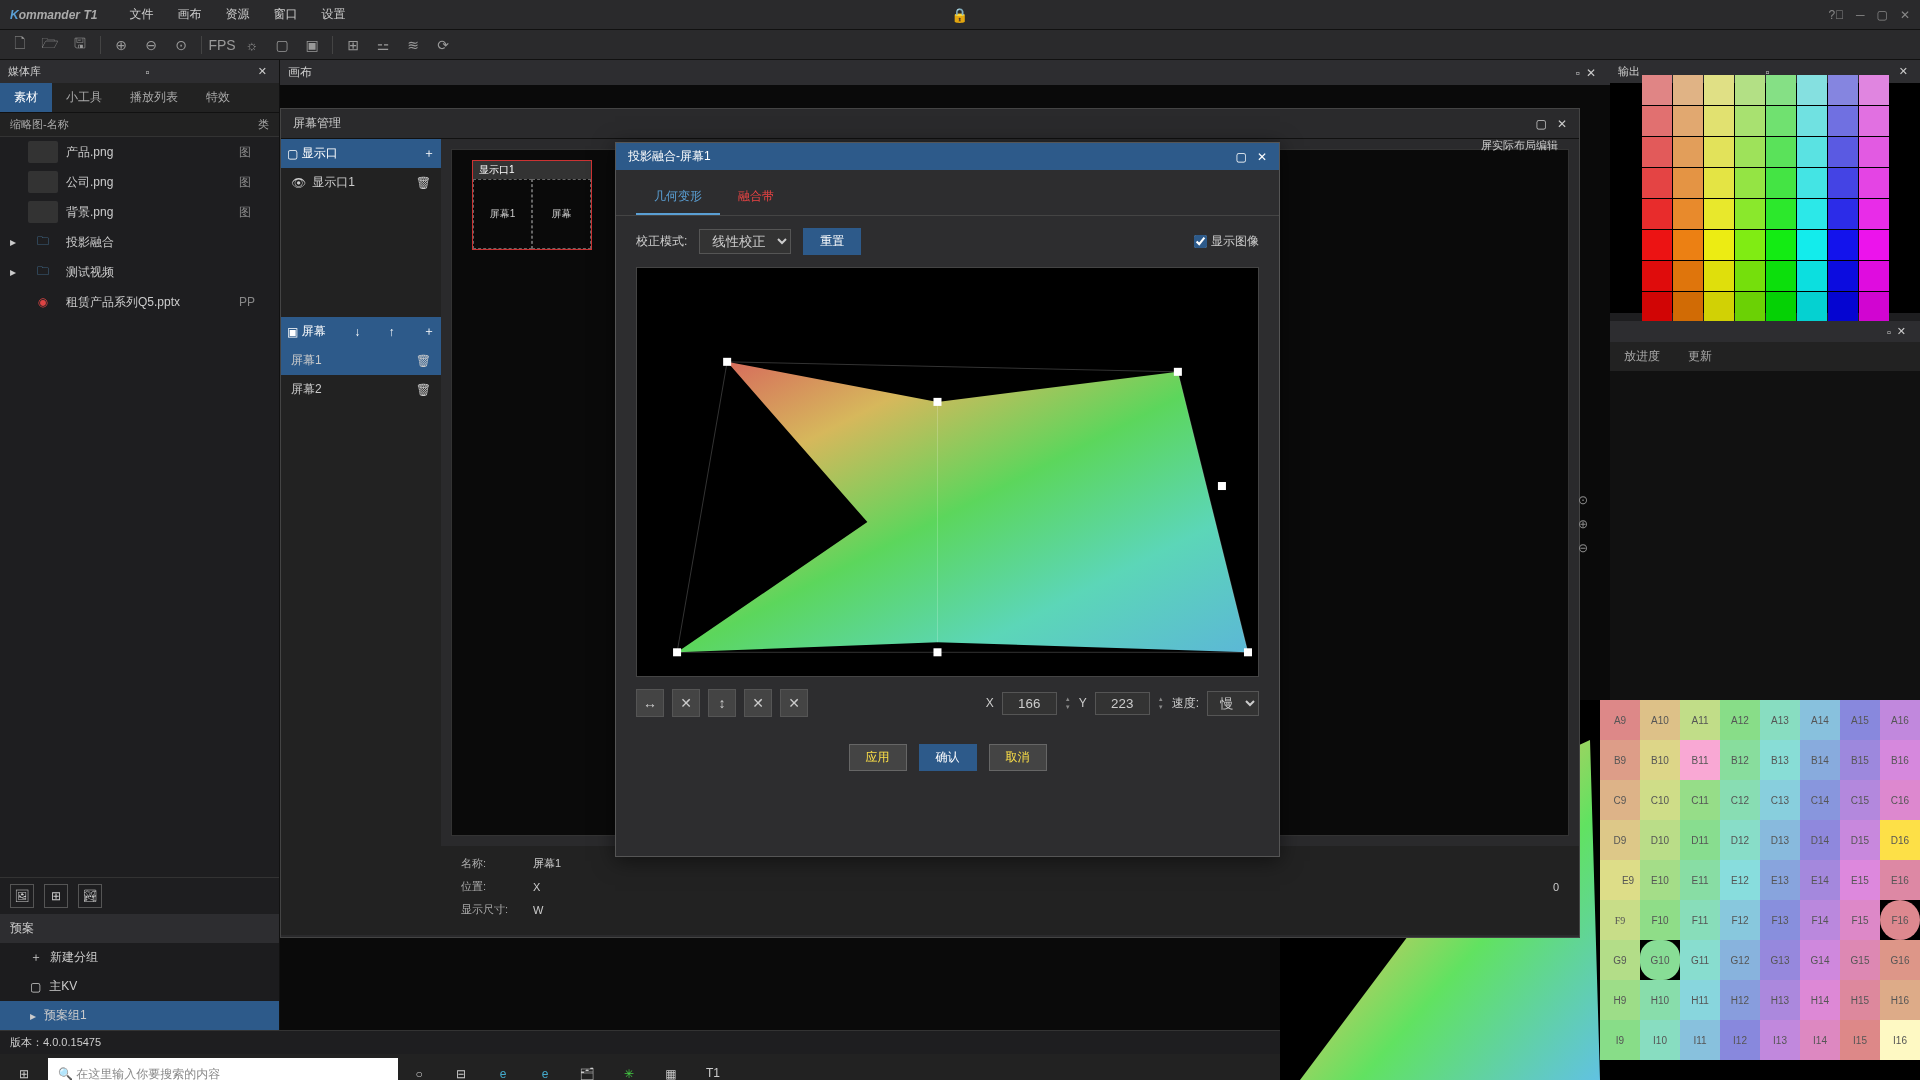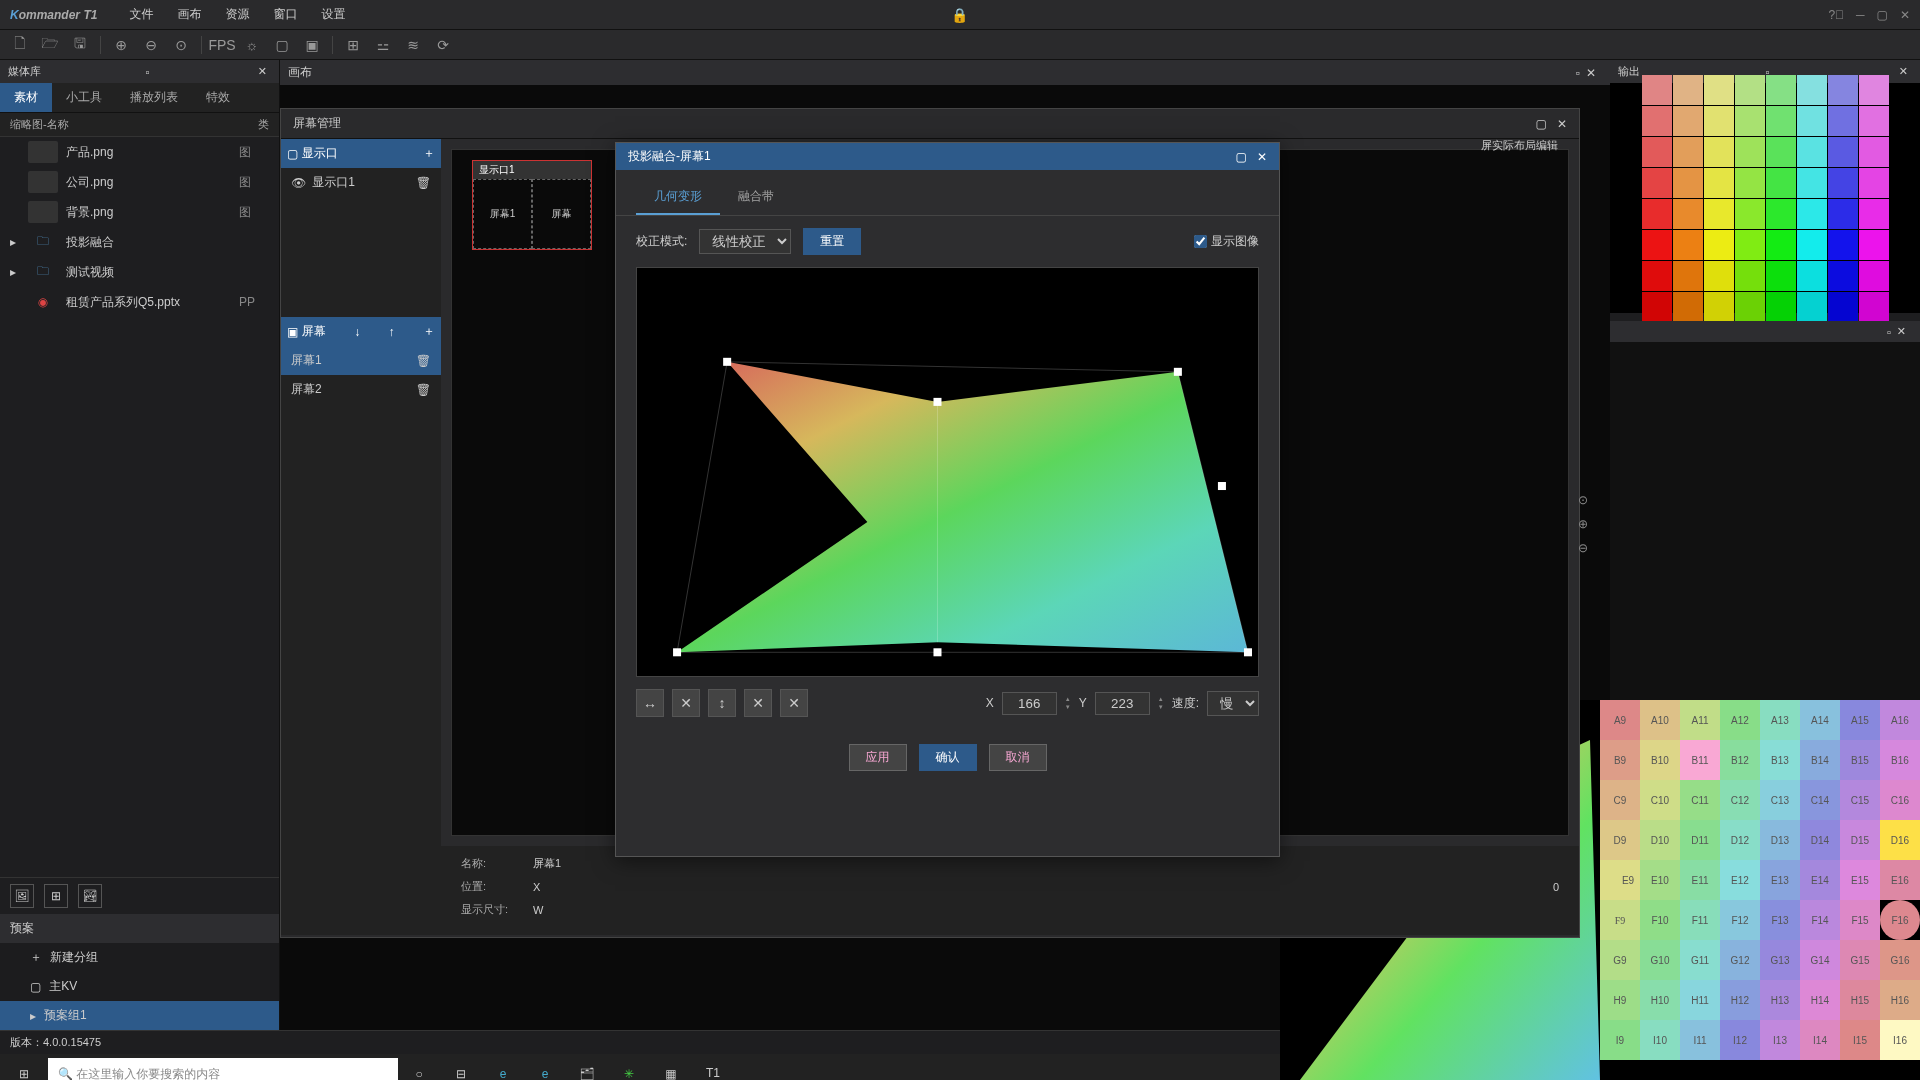--- a/index.html
+++ b/index.html
@@ -61,25 +61,25 @@
 .display-box .title { background: #333; padding: 2px 6px; font-size: 10px; color: #fff; }
 .display-box .cell { position: absolute; width: 50%; height: calc(100% - 18px); top: 18px; border: 1px dashed #666; display: flex; align-items: center; justify-content: center; font-size: 10px; }
 .screen-props { padding: 10px 20px; background: #222; }
 .prop-row { display: flex; align-items: center; gap: 12px; margin-bottom: 8px; font-size: 11px; }
 .prop-row label { color: #aaa; width: 60px; }
 
 .dialog-proj { position: absolute; left: 615px; top: 142px; width: 665px; height: 715px; background: #2d2d2f; border: 1px solid #555; z-index: 20; box-shadow: 0 4px 20px rgba(0,0,0,0.5); }
 .proj-title { background: #2d5a8a; color: #fff; padding: 5px 12px; display: flex; align-items: center; }
 .proj-title .ctrls { margin-left: auto; display: flex; gap: 10px; }
 .proj-tabs { display: flex; padding: 10px 20px 0; gap: 0; border-bottom: 1px solid #444; }
-.proj-tab { padding: 8px 18px; cursor: pointer; color: #a3a3a3; }
+.proj-tab { padding: 8px 18px; cursor: pointer; color: #ef4444; }
 .proj-tab.active { color: #5a9fd4; border-bottom: 2px solid #5a9fd4; }
 .proj-ctrls { padding: 12px 20px; display: flex; align-items: center; gap: 12px; }
 .proj-select { background: #333; border: 1px solid #555; color: #ccc; padding: 3px 8px; }
-.btn { padding: 4px 16px; background: #444; color: #f9a8d4; border: 1px solid #666; cursor: pointer; font-size: 12px; }
+.btn { padding: 4px 16px; background: #444; color: #fde047; border: 1px solid #666; cursor: pointer; font-size: 12px; }
 .btn.primary { background: #2d5a8a; color: #fff; border-color: #2d5a8a; }
 .checkbox { display: flex; align-items: center; gap: 4px; margin-left: auto; }
 .checkbox input { accent-color: #2d5a8a; }
 .warp-area { margin: 0 20px; height: 410px; background: #000; border: 1px solid #444; position: relative; overflow: hidden; display: flex; align-items: center; justify-content: center; }
 .warp-svg { width: 100%; height: 100%; }
 .coord-row { padding: 12px 20px; display: flex; align-items: center; gap: 8px; }
 .icon-btn { width: 28px; height: 28px; background: #444; border: 1px solid #555; display: flex; align-items: center; justify-content: center; cursor: pointer; font-size: 14px; color: #ccc; }
 .coord-input { width: 55px; background: #333; border: 1px solid #555; color: #ccc; padding: 3px 5px; text-align: center; }
 .spinner { display: flex; flex-direction: column; }
 .spinner span { font-size: 6px; line-height: 8px; cursor: pointer; color: #888; }
@@ -291,20 +291,24 @@
           <div class="c" style="background: rgb(5, 209, 5);"></div>
           <div class="c" style="background: rgb(5, 209, 209);"></div>
           <div class="c" style="background: rgb(5, 5, 209);"></div>
           <div class="c" style="background: rgb(209, 5, 209);"></div>
         </div>
     </div>
     <div class="panel-header" style="margin-top:8px">
       <span style="margin-left:auto">▫</span>
       <span style="padding:0 6px">✕</span>
     </div>
+    <div class="tabs">
+      <div class="tab">放进度</div>
+      <div class="tab">更新</div>
+    </div>
     <div style="flex:1;background:#111"></div>
   </div>
 </div>
 
 <div class="status-bar">
   <span>版本：4.0.0.15475</span>
 </div>
 
 <div class="taskbar">
   <div class="win-btn">⊞</div>
@@ -526,21 +530,21 @@
       <div class="gc" style="background: rgb(221, 136, 164);">E16</div>
       <div class="gc" style="background: rgb(200, 221, 136); font-family: Liberation Serif, serif;">F9</div>
       <div class="gc" style="background: rgb(143, 221, 136);">F10</div>
       <div class="gc" style="background: rgb(136, 221, 186);">F11</div>
       <div class="gc" style="background: rgb(136, 200, 221);">F12</div>
       <div class="gc" style="background: rgb(136, 143, 221);">F13</div>
       <div class="gc" style="background: rgb(186, 136, 221);">F14</div>
       <div class="gc" style="background: rgb(221, 136, 200);">F15</div>
       <div class="gc" style="background: rgb(221, 136, 143); border-radius: 20px;">F16</div>
       <div class="gc" style="background: rgb(179, 221, 136);">G9</div>
-      <div class="gc" style="background: rgb(136, 221, 150);">G10</div>
+      <div class="gc" style="background: rgb(136, 221, 150); border-radius: 17px;">G10</div>
       <div class="gc" style="background: rgb(136, 221, 207);">G11</div>
       <div class="gc" style="background: rgb(136, 179, 221);">G12</div>
       <div class="gc" style="background: rgb(150, 136, 221);">G13</div>
       <div class="gc" style="background: rgb(207, 136, 221);">G14</div>
       <div class="gc" style="background: rgb(221, 136, 179);">G15</div>
       <div class="gc" style="background: rgb(221, 150, 136);">G16</div>
       <div class="gc" style="background: rgb(157, 221, 136);">H9</div>
       <div class="gc" style="background: rgb(136, 221, 171);">H10</div>
       <div class="gc" style="background: rgb(136, 214, 221);">H11</div>
       <div class="gc" style="background: rgb(136, 157, 221);">H12</div>

